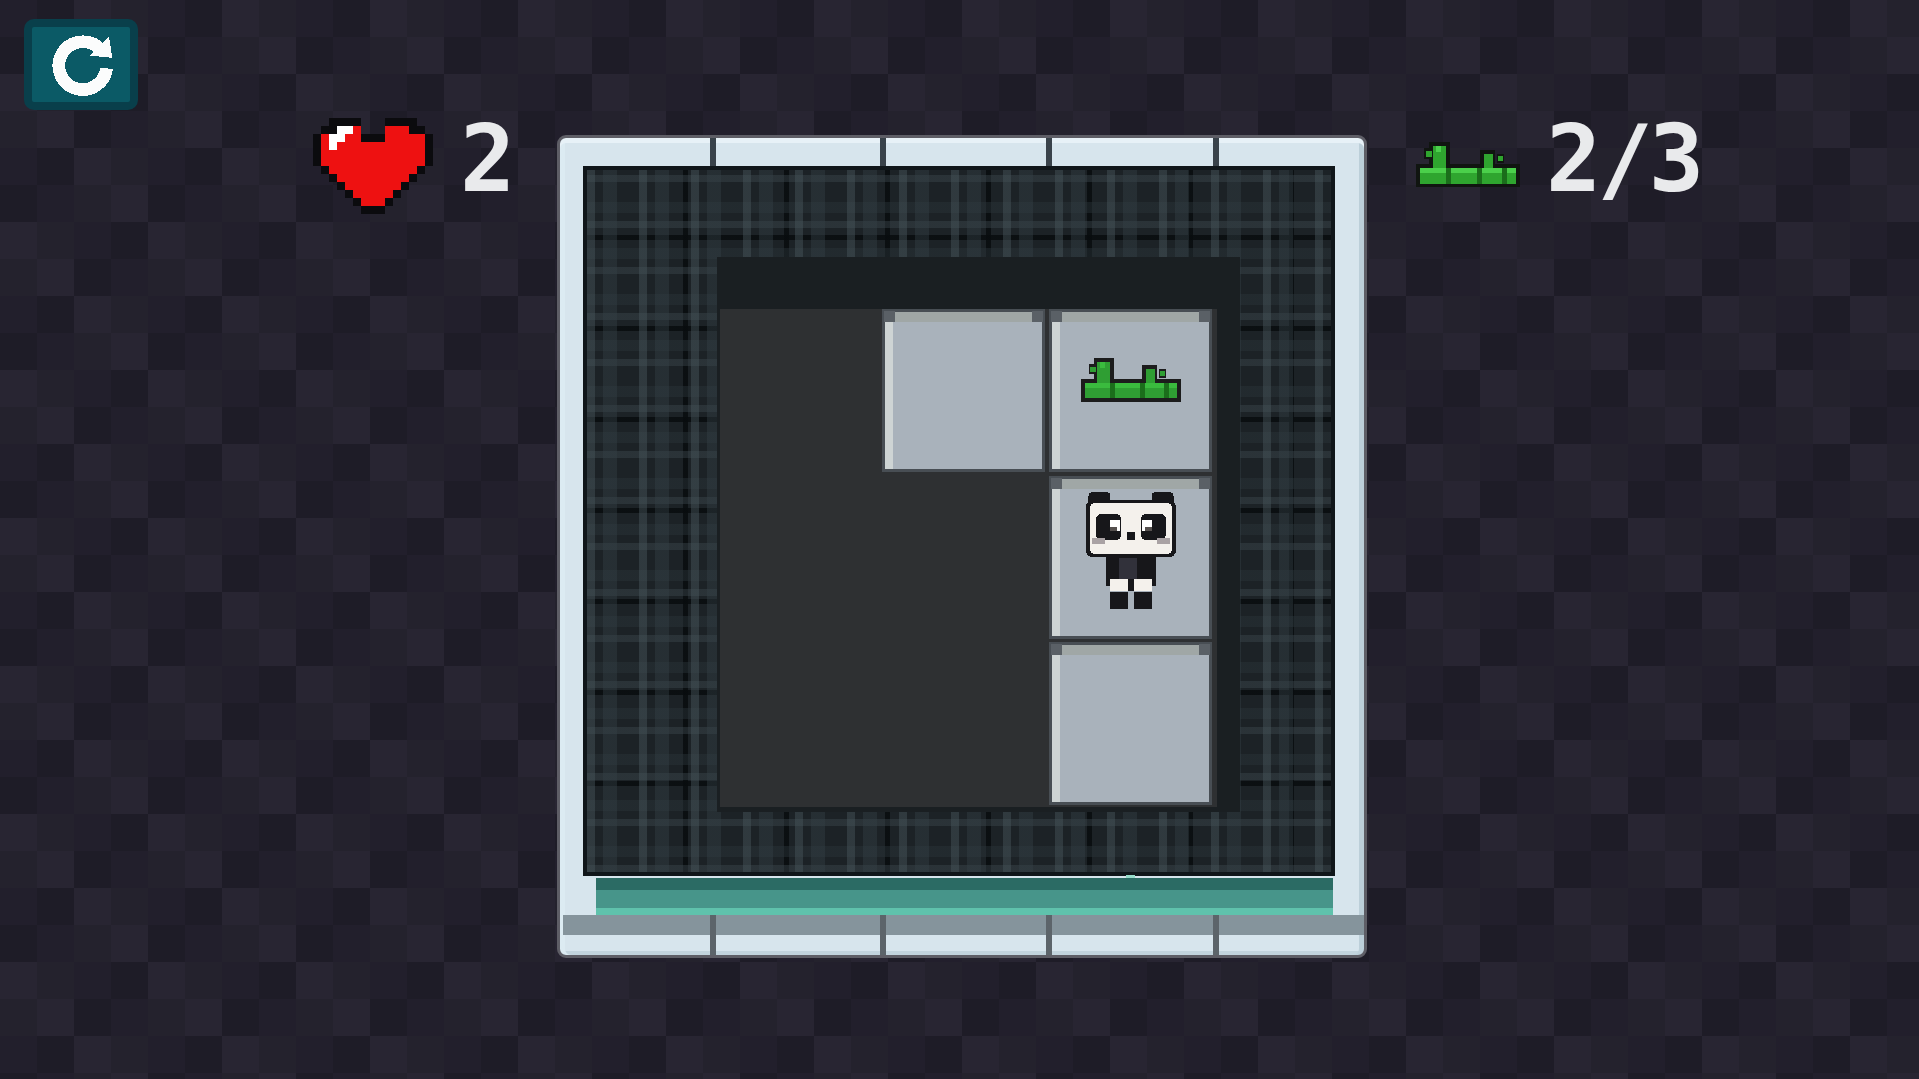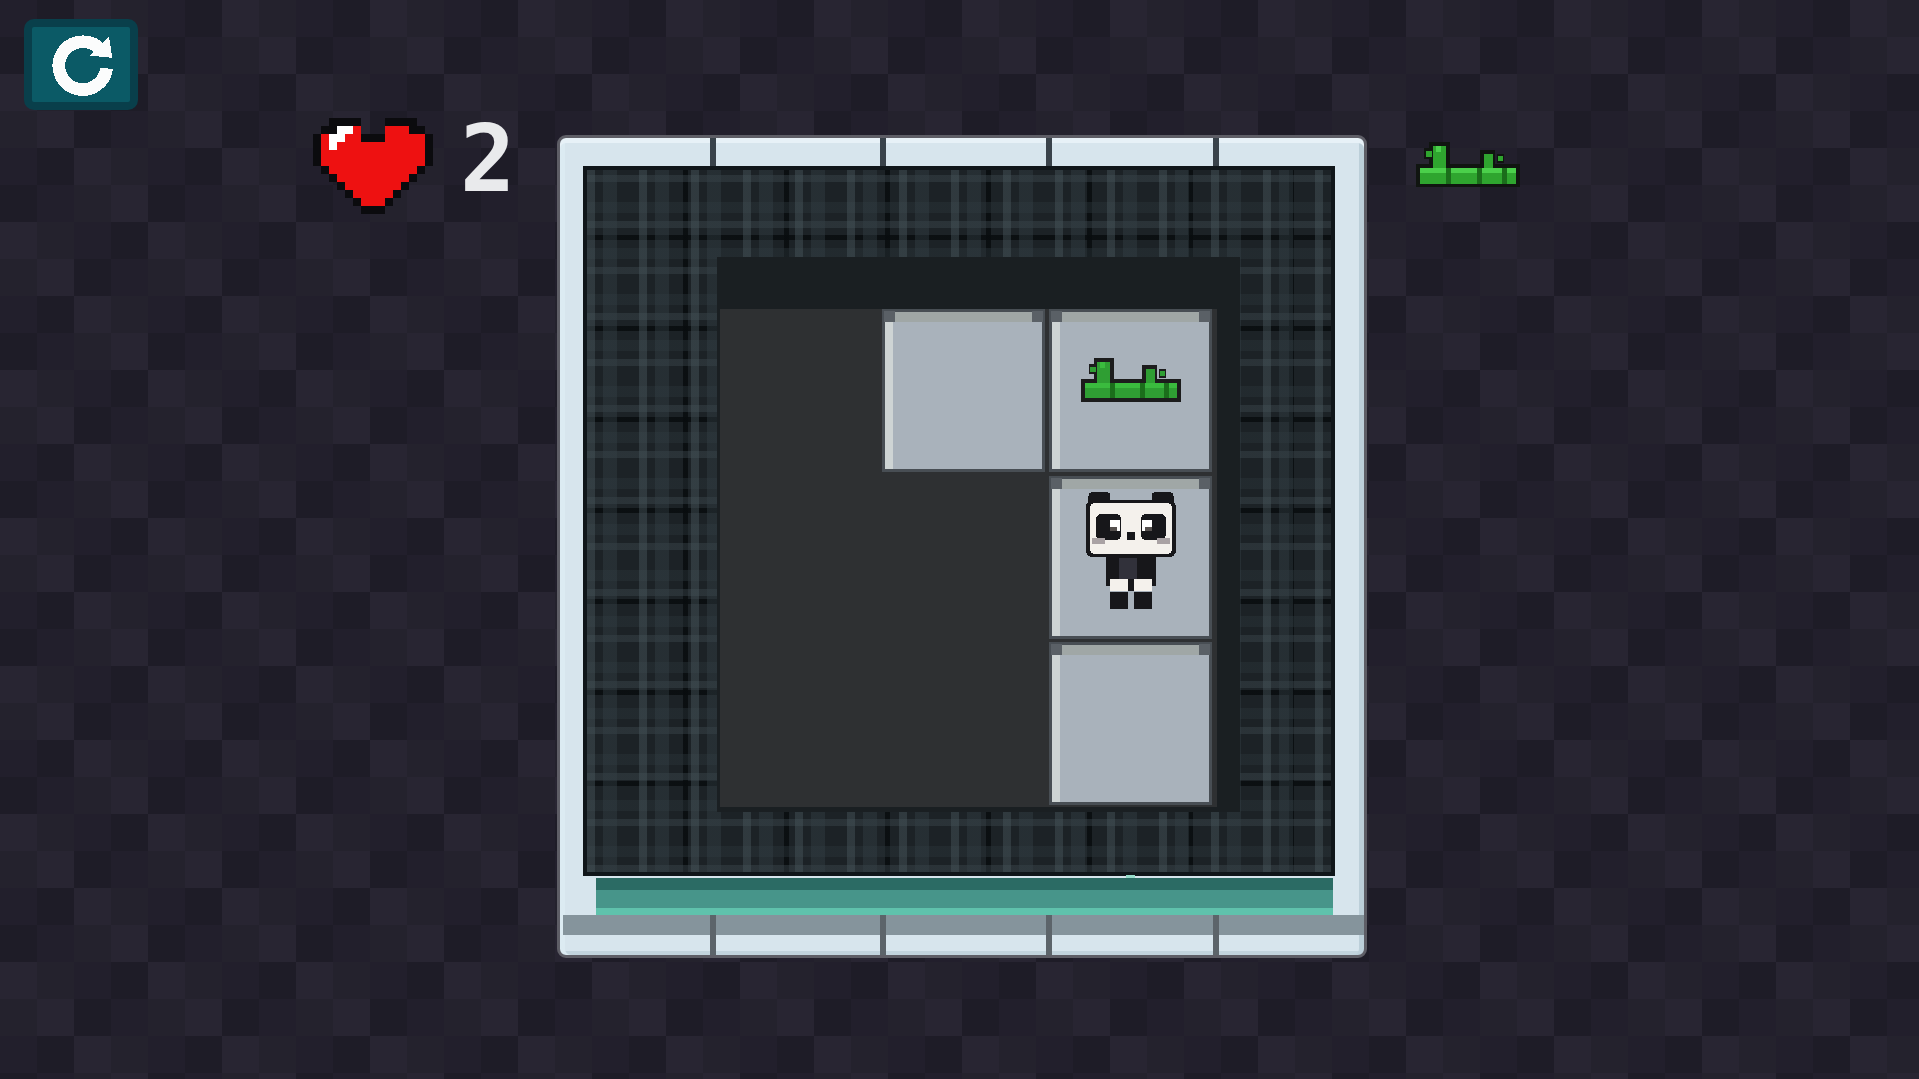--- a/index.html
+++ b/index.html
@@ -165,20 +165,21 @@
       <rect x="0.6" y="4.6" width="14.8" height="0.8" fill="#4bd04b"></rect>
       <rect x="3.0" y="1.2" width="0.9" height="1" fill="#4bd04b"></rect>
       <rect x="1.5" y="2.0" width="0.9" height="0.9" fill="#2fa52f"></rect>
       <rect x="12.6" y="2.7" width="0.8" height="0.8" fill="#2fa52f"></rect>
       <g fill="#1b6e1b">
         <rect x="4.6" y="4.6" width="0.8" height="2.4"></rect>
         <rect x="9.4" y="4.6" width="0.8" height="2.4"></rect>
         <rect x="13.2" y="4.6" width="0.8" height="2.4"></rect>
       </g>
     </svg>
+    <div class="hud-text">2/3</div>
   </div>
 
   <div class="board">
     <div class="sep-top" style="left:150px"></div>
     <div class="sep-top" style="left:320px"></div>
     <div class="sep-top" style="left:486px"></div>
     <div class="sep-top" style="left:653px"></div>
 
     <div class="frame">
       <div class="play-area">

